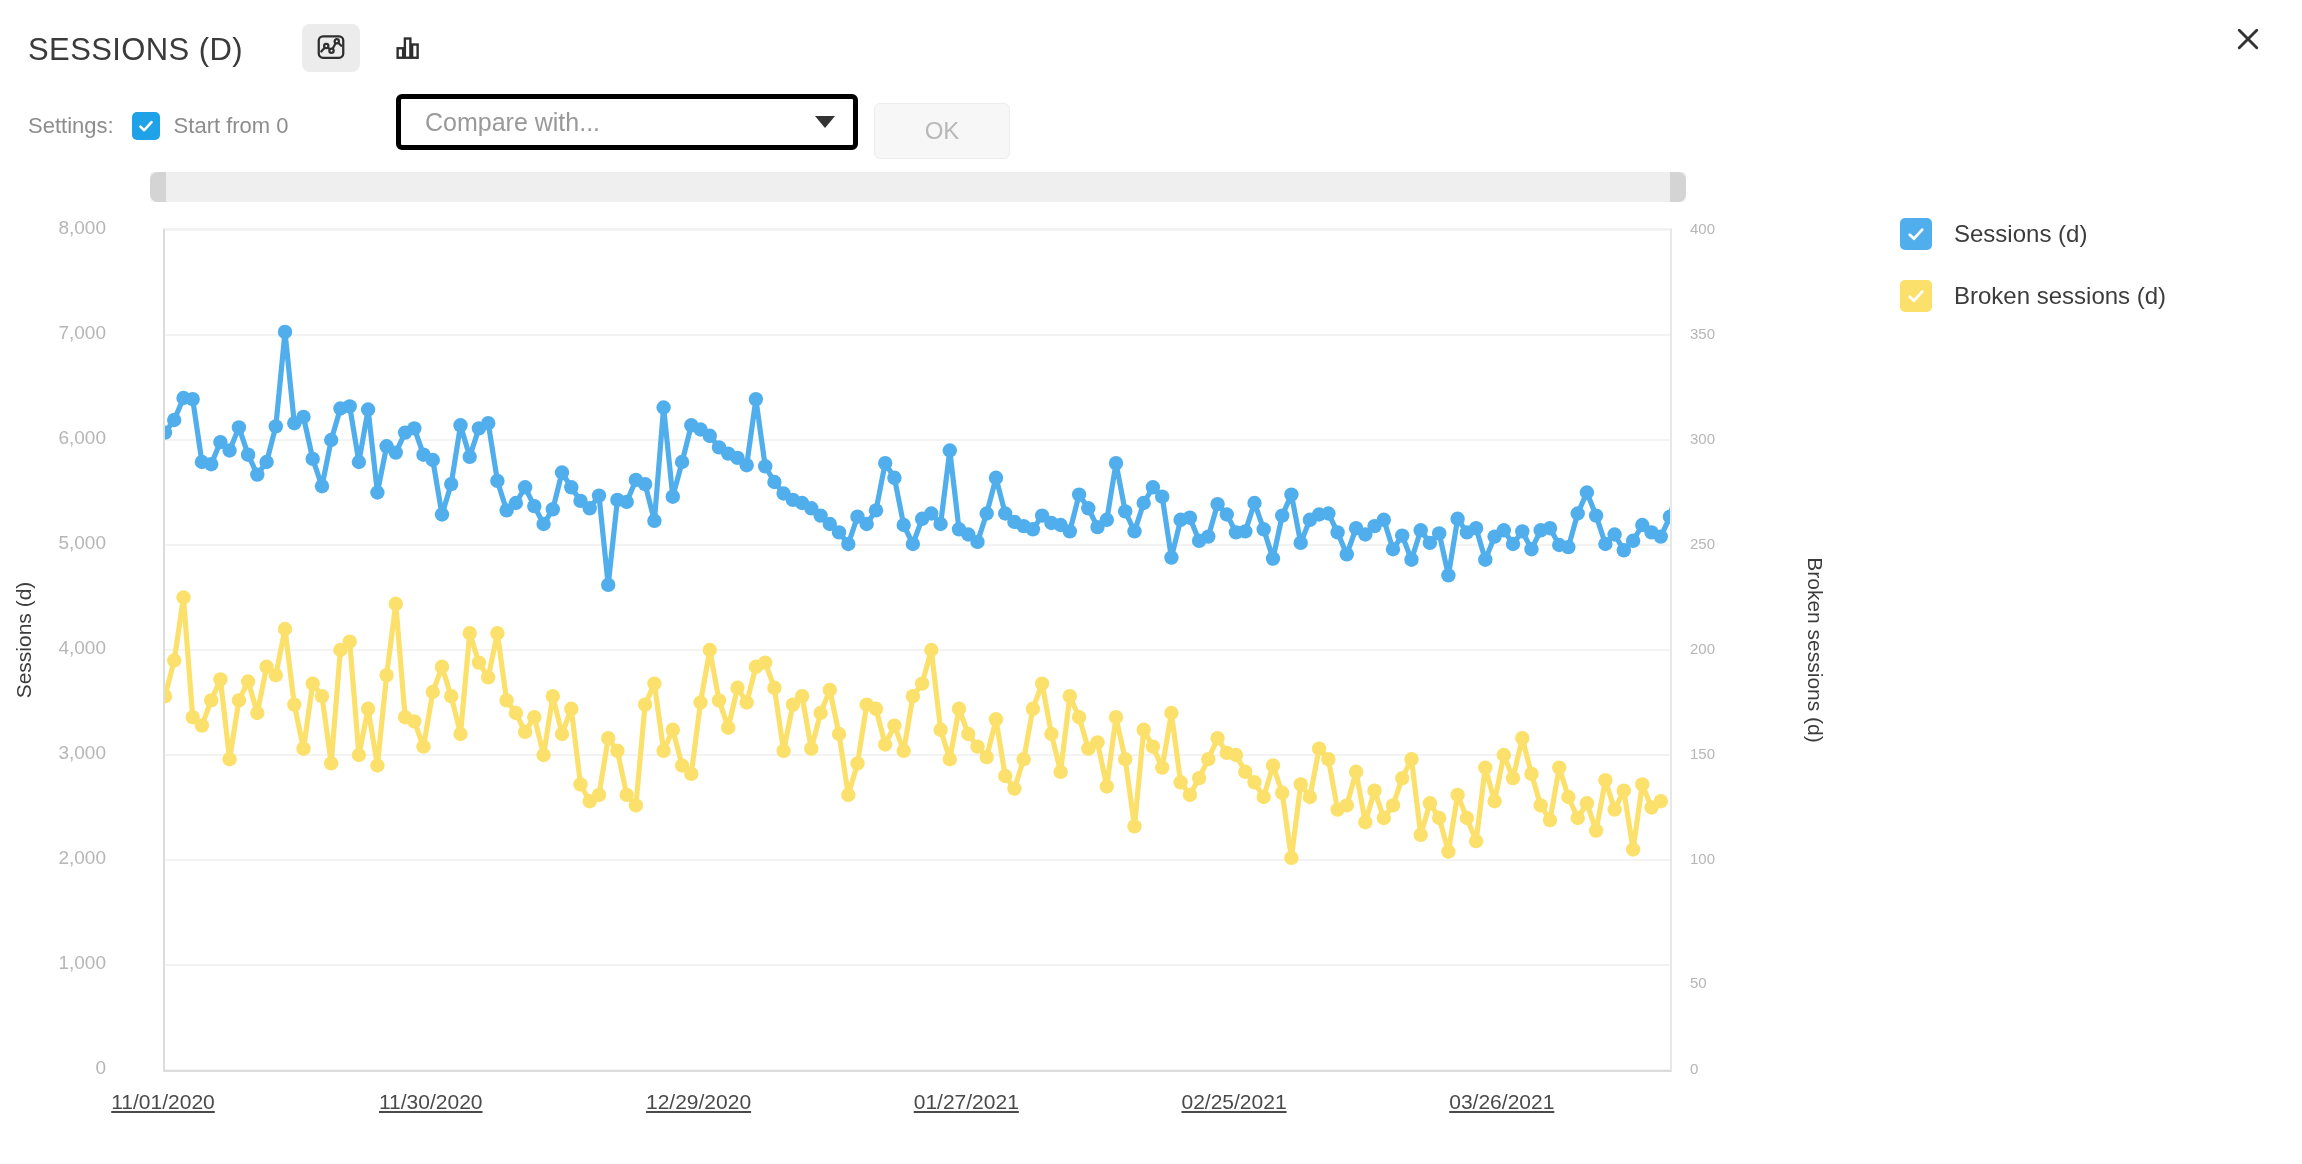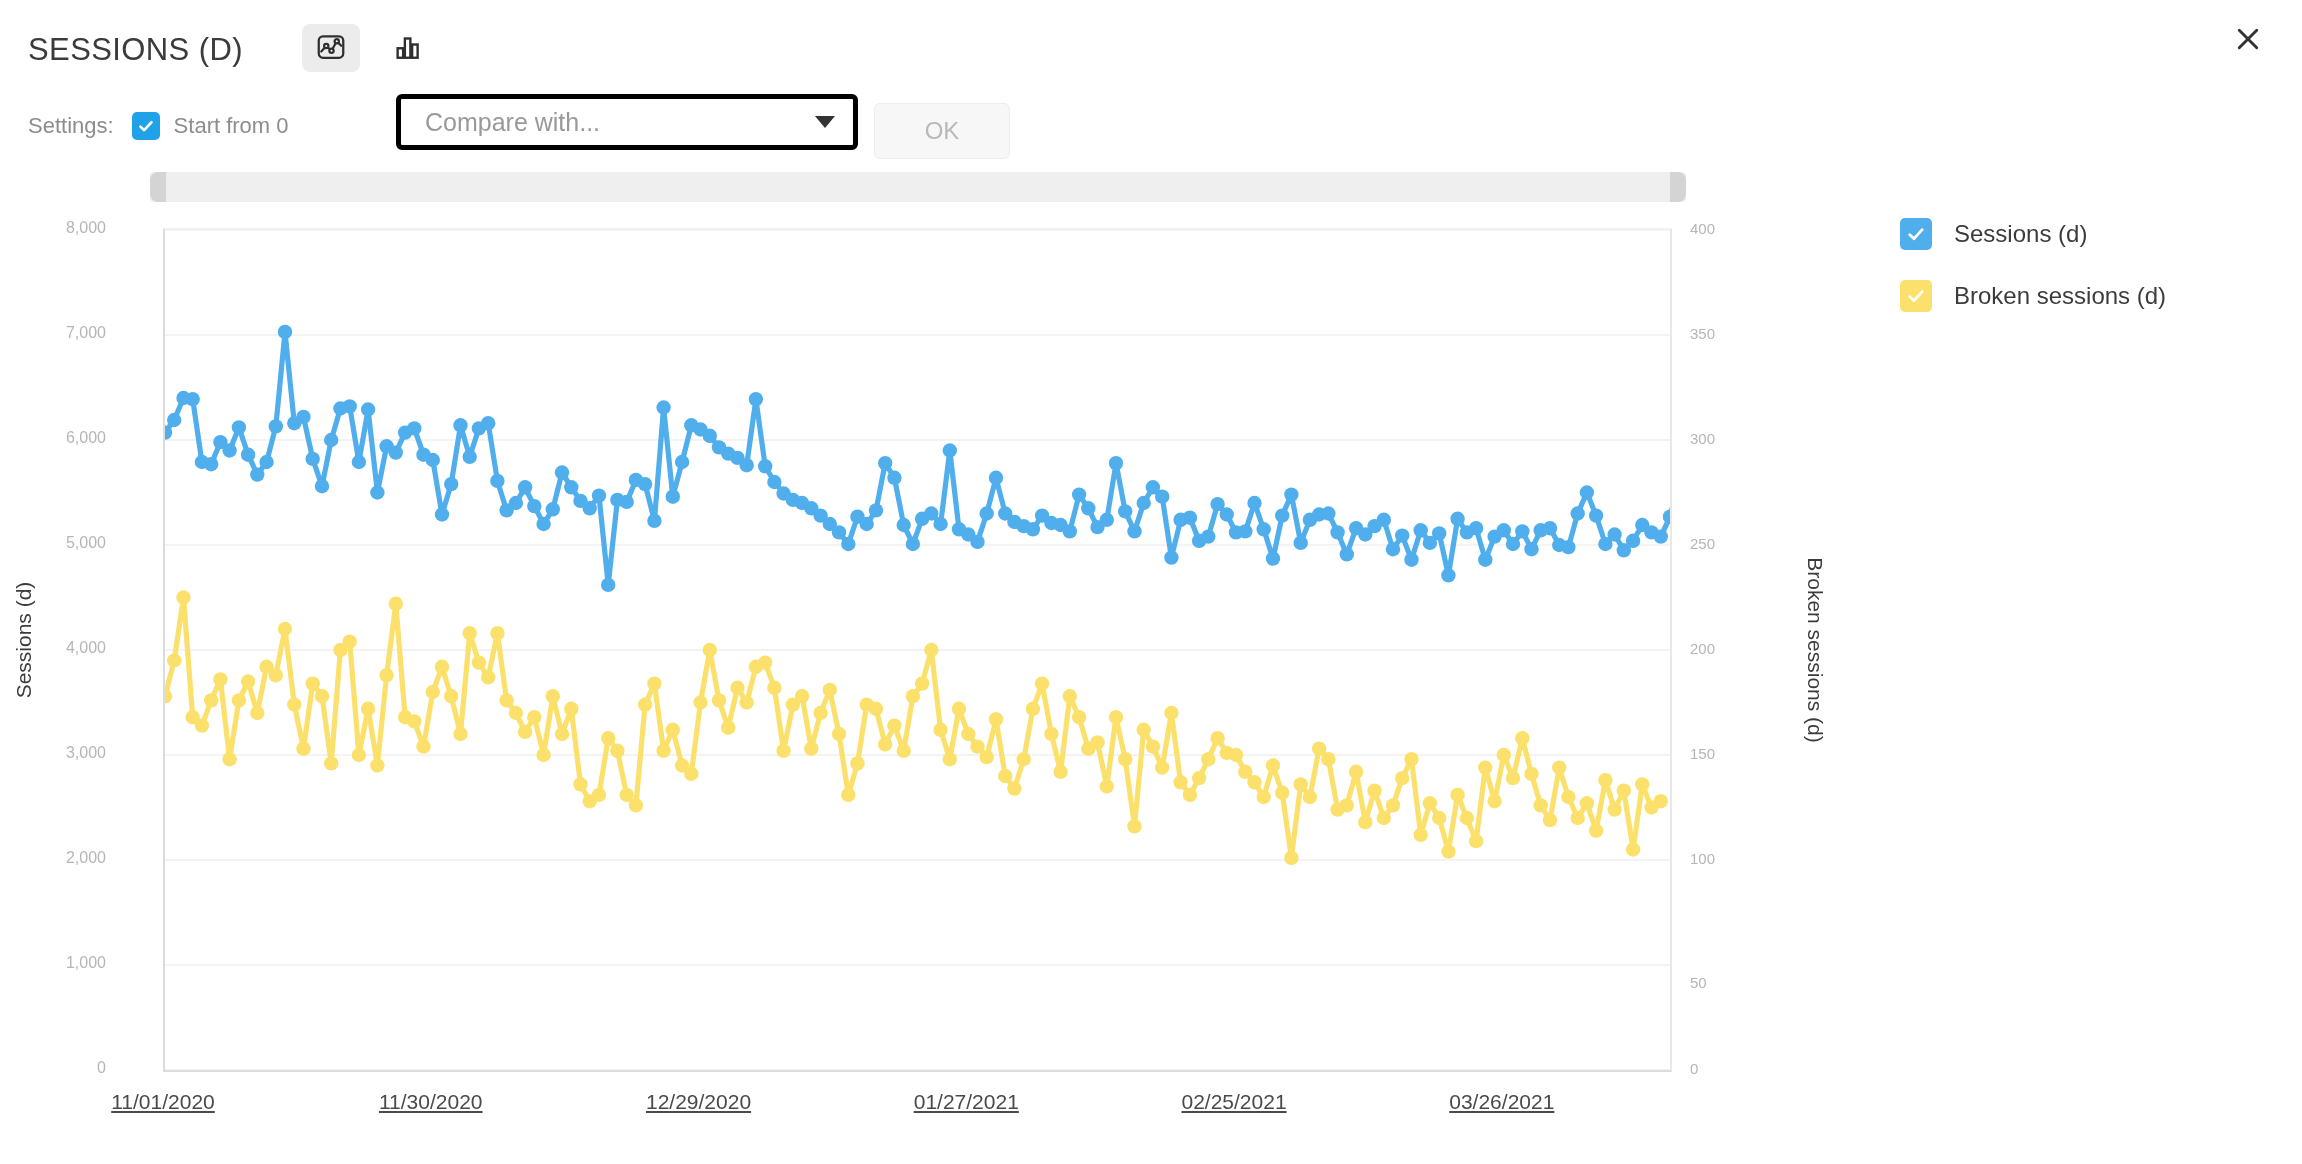--- a/index.html
+++ b/index.html
@@ -72,21 +72,21 @@
   .plot {
     position: absolute; left: 163px; top: 18px; width: 1509px; height: 844px;
     border-left: 2px solid #dcdcdc; border-bottom: 2px solid #dcdcdc;
     border-right: 2px solid #e8e8e8; border-top: 2px solid #f2f2f2;
     background: #fff; overflow: visible;
   }
   .plot svg { position:absolute; left:0; top:0; width:100%; height:100%; display:block; }
 
   .ytick {
     position: absolute; right: 1654px; transform: translateY(-50%);
-    font-size: 16px; color: #b6b6b6; white-space: nowrap;
+    font-size: 19px; color: #b6b6b6; white-space: nowrap;
   }
   .y2tick {
     position: absolute; left: 1690px; transform: translateY(-50%);
     font-size: 15px; color: #b6b6b6; white-space: nowrap;
   }
   .xtick {
     position: absolute; top: 880px; transform: translateX(-50%);
     font-size: 21px; color: #4a4a4a; white-space: nowrap; text-decoration: underline;
   }
   .axis-title-left {

